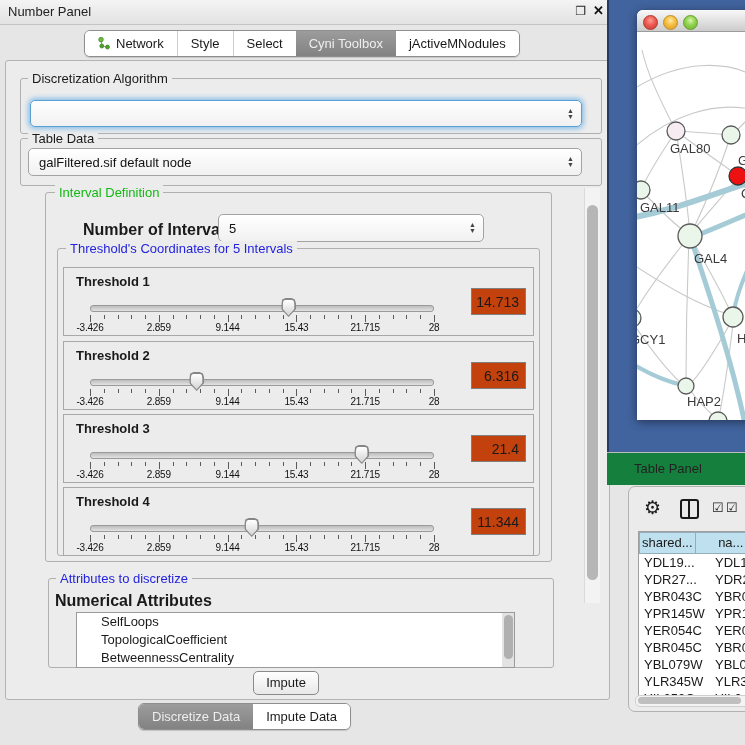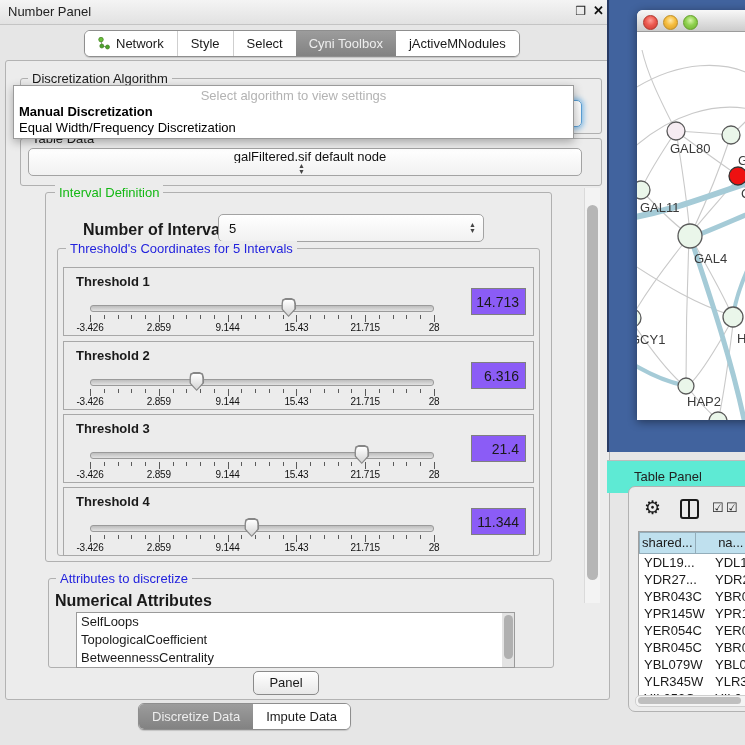--- a/index.html
+++ b/index.html
@@ -62,48 +62,48 @@
   .thumb{position:absolute;top:1px;width:15px;height:19px;transform:translateX(-50%);background:#868686;
          clip-path:polygon(0% 30%,8% 8%,30% 0%,70% 0%,92% 8%,100% 30%,100% 58%,50% 100%,0% 58%);}
   .thumb::after{content:"";position:absolute;inset:1.5px;background:linear-gradient(#ffffff,#d2d2d2);
          clip-path:polygon(0% 30%,8% 8%,30% 0%,70% 0%,92% 8%,100% 30%,100% 58%,50% 100%,0% 58%);}
   .ticks{position:absolute;left:26px;top:47px;width:344px;height:8px;}
   .ticks i{position:absolute;top:0;width:1px;height:4px;background:#5a5a5a;}
   .ticks i.major{height:7px;}
   .ticklabels{position:absolute;left:26px;top:54px;width:344px;height:11px;}
   .ticklabels span{position:absolute;transform:translateX(-50%);font-size:10px;color:#111;
                    white-space:nowrap;letter-spacing:-.2px;}
-  .valbox{position:absolute;left:407px;top:20px;width:55px;height:27px;background:#8b5cf6;
+  .valbox{position:absolute;left:407px;top:20px;width:55px;height:27px;background:#c2410c;
           border:1px solid #7f7f7f;font-size:14px;line-height:27px;text-align:right;padding-right:6px;
           box-sizing:border-box;}
 
   
   .attrlist{position:absolute;left:76px;top:612px;width:437px;height:54px;background:#fff;
             border:1px solid #9a9a9a;overflow:hidden;}
-  .attrlist .item{height:18px;line-height:18px;padding-left:4px;font-size:13px;}
+  .attrlist .item{height:18px;line-height:18px;padding-left:24px;font-size:13px;}
   .attr-scroll{position:absolute;right:0;top:0;width:12px;height:100%;background:#e3e3e3;}
   .attr-thumb{position:absolute;left:1.5px;top:2px;width:9px;height:44px;background:#b0b0b0;border-radius:5px;}
 
   .apply-btn{left:253px;top:671px;width:64px;height:22px;background:linear-gradient(#ffffff,#e8e8e8);
              border:1px solid #8a8a8a;border-radius:5px;font-size:13px;text-align:center;line-height:22px;}
 
   
   .desktop{left:607px;top:0;width:138px;height:452px;background:#41639e;border-left:2px solid #273a63;}
   .netwin{left:637px;top:10px;width:121px;height:410px;background:#fff;border-radius:6px 6px 0 0;
           box-shadow:0 2px 10px rgba(0,0,0,.45);}
   .net-titlebar{position:absolute;left:0;top:0;width:100%;height:22px;border-radius:6px 6px 0 0;
                 background:linear-gradient(#f8f8f8,#cccccc);border-bottom:1px solid #9c9c9c;box-sizing:border-box;}
   .tlight{position:absolute;top:4.5px;width:13px;height:13px;border-radius:50%;}
   .tl-red{left:6px;background:radial-gradient(circle at 50% 35%,#ff9d95 0%,#ec5a50 45%,#c93a31 100%);border:.5px solid #b0362c;}
   .tl-yellow{left:26px;background:radial-gradient(circle at 50% 35%,#ffe9a8 0%,#f6bd3e 45%,#d49a2c 100%);border:.5px solid #c08f24;}
   .tl-green{left:46px;background:radial-gradient(circle at 50% 35%,#d8f5a8 0%,#8fd14f 45%,#6fae2f 100%);border:.5px solid #65a02a;}
   .net-canvas{position:absolute;left:0;top:22px;width:121px;height:388px;background:#fff;overflow:hidden;}
 
   
-  .tp-header{left:607px;top:452px;width:138px;height:32px;background:#5eead4;border-top:1px solid #bcbcbc;margin-top:8px;}
+  .tp-header{left:607px;top:452px;width:138px;height:32px;background:#15803d;border-top:1px solid #bcbcbc;}
   .tp-title{position:absolute;left:27px;line-height:32px;font-size:13px;color:#222;}
   .tp-win{left:628px;top:486px;width:130px;height:226px;background:#ebebeb;border:1px solid #b2b2b2;
           border-radius:7px;box-sizing:border-box;}
   .tp-gear{position:absolute;left:15px;top:9px;font-size:19px;color:#1a1a1a;}
   .tp-split{position:absolute;left:51px;top:12px;width:15px;height:16px;border:2px solid #1a1a1a;border-radius:3px;}
   .tp-split::after{content:"";position:absolute;left:6px;top:0;width:2px;height:100%;background:#1a1a1a;}
   .tp-check{position:absolute;top:13px;font-size:13px;color:#1a1a1a;}
   .tp-table{position:absolute;left:9px;top:44px;width:130px;height:170px;background:#fff;
             border:1px solid #9f9f9f;overflow:hidden;box-sizing:border-box;}
   .tp-thead{display:flex;height:22px;}
@@ -165,29 +165,24 @@
   <div class="abs groupbox" style="left:20px;top:78px;width:580px;height:54px;"></div>
   <span class="grouplabel" style="left:28px;top:71px;">Discretization Algorithm</span>
   <div class="combo combo-focus" style="left:30px;top:100px;width:550px;height:25px;z-index:2;">
     <span class="val"></span>
     <span class="spinner">
         <span>▲</span>
         <span>▼</span>
       </span>
   </div>
 
-  <div class="abs popup">
-    <div class="popup-hint">Select algorithm to view settings</div>
-    <div class="popup-item b" style="top:18px;">Manual Discretization</div>
-    <div class="popup-item" style="top:34px;">Equal Width/Frequency Discretization</div>
-  </div>
 
   <div class="abs groupbox" style="left:20px;top:138px;width:580px;height:46px;"></div>
   <span class="grouplabel" style="left:28px;top:131px;z-index:1;">Table Data</span>
-  <div class="combo" style="left:28px;top:148px;width:552px;height:26px;flex-direction:column;">
+  <div class="combo" style="left:28px;top:148px;width:552px;height:26px;">
     <span class="val">galFiltered.sif default node</span>
     <span class="spinner">
         <span>▲</span>
         <span>▼</span>
       </span>
   </div>
 
   <div class="abs groupbox" style="left:45px;top:192px;width:505px;height:368px;"></div>
   <span class="grouplabel lbl-green" style="left:55px;top:185px;">Interval Definition</span>
 
@@ -395,21 +390,21 @@
 
     <div class="item">SelfLoops</div>
         <div class="item">TopologicalCoefficient</div>
         <div class="item">BetweennessCentrality</div>
       </div>
     <div class="attr-scroll">
       <div class="attr-thumb"></div>
     </div>
   </div>
 
-  <div class="abs apply-btn">Panel</div>
+  <div class="abs apply-btn">Impute</div>
 
   <div class="abs segbar" style="left:138px;top:703px;">
     <div class="seg selected">
         <span>Discretize Data</span>
       </div>
     <div class="seg">
         <span>Impute Data</span>
       </div>
   </div>
 

